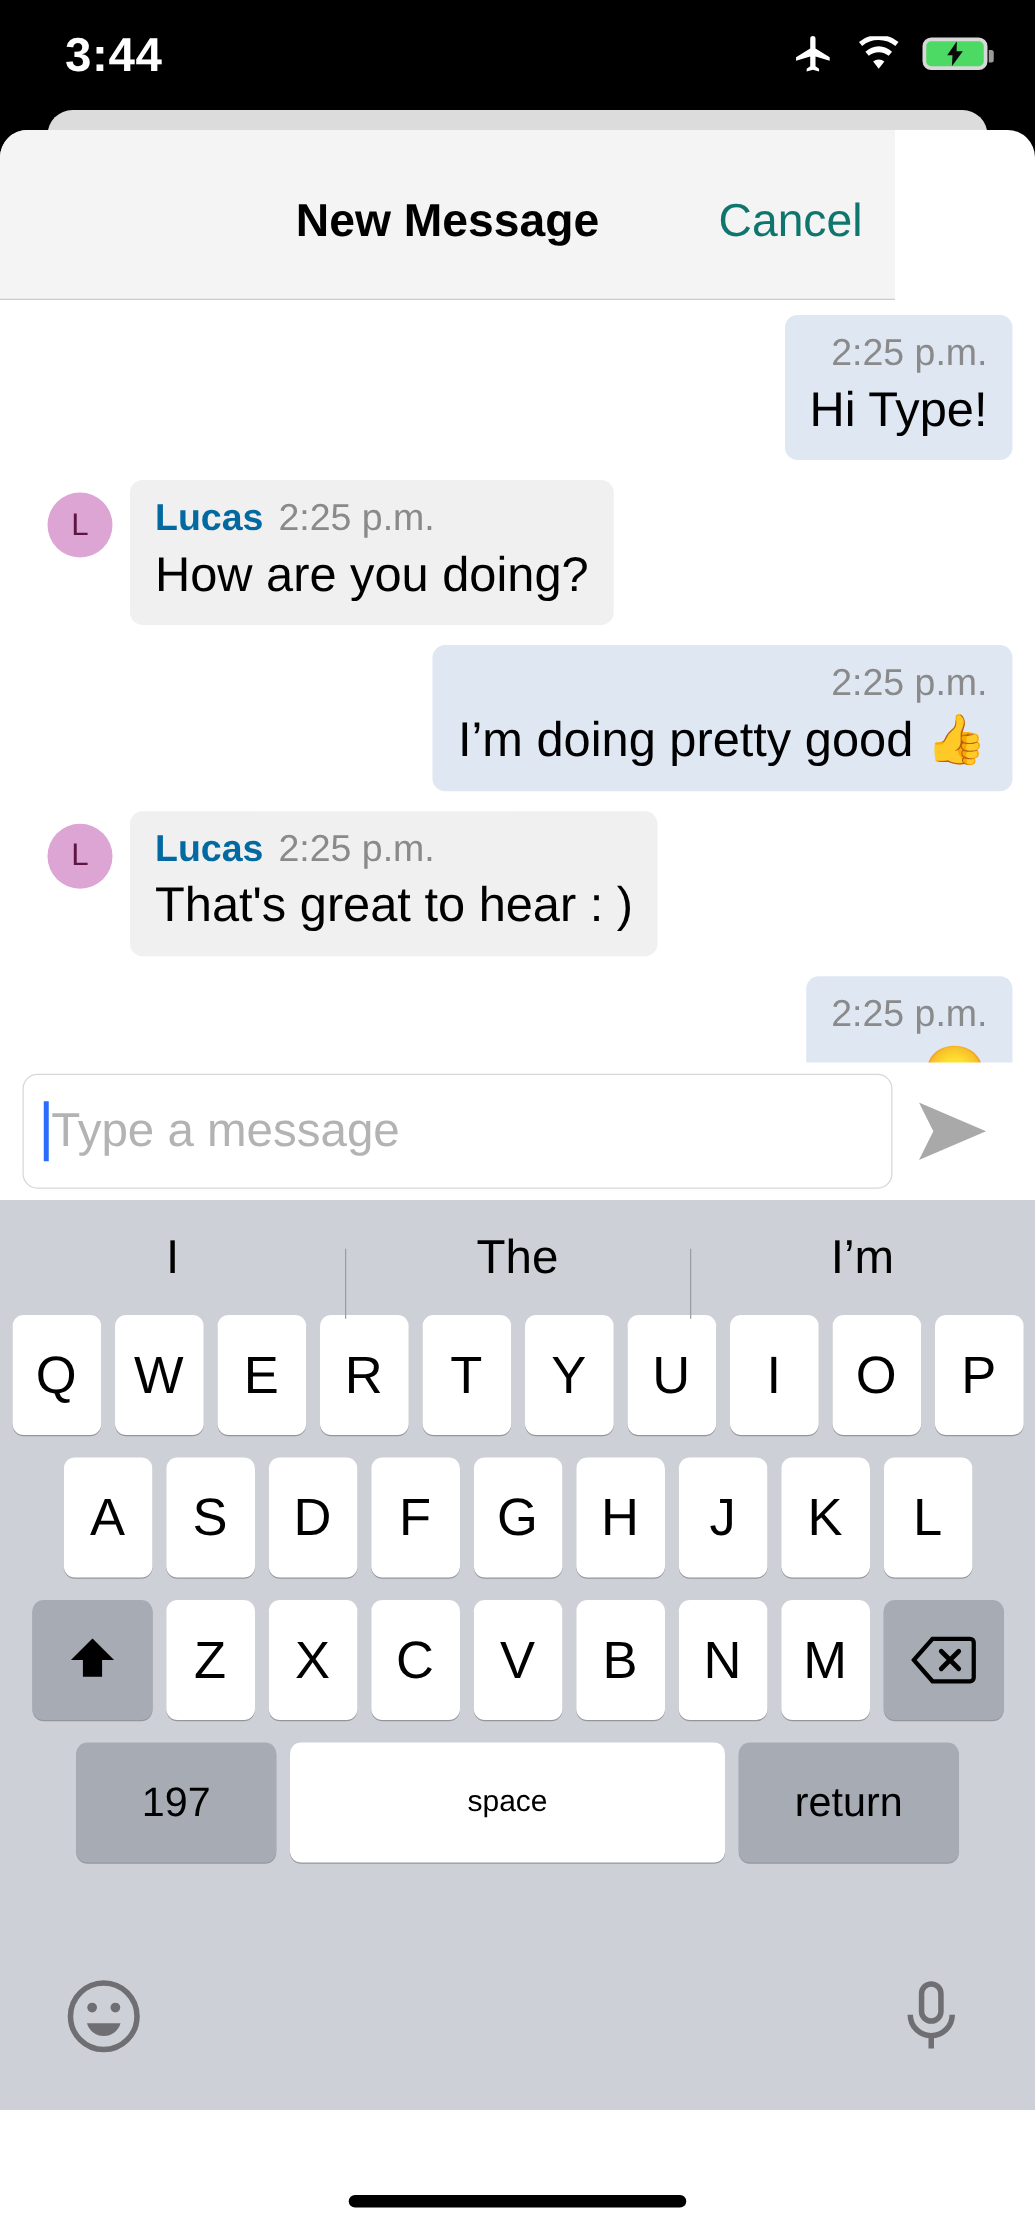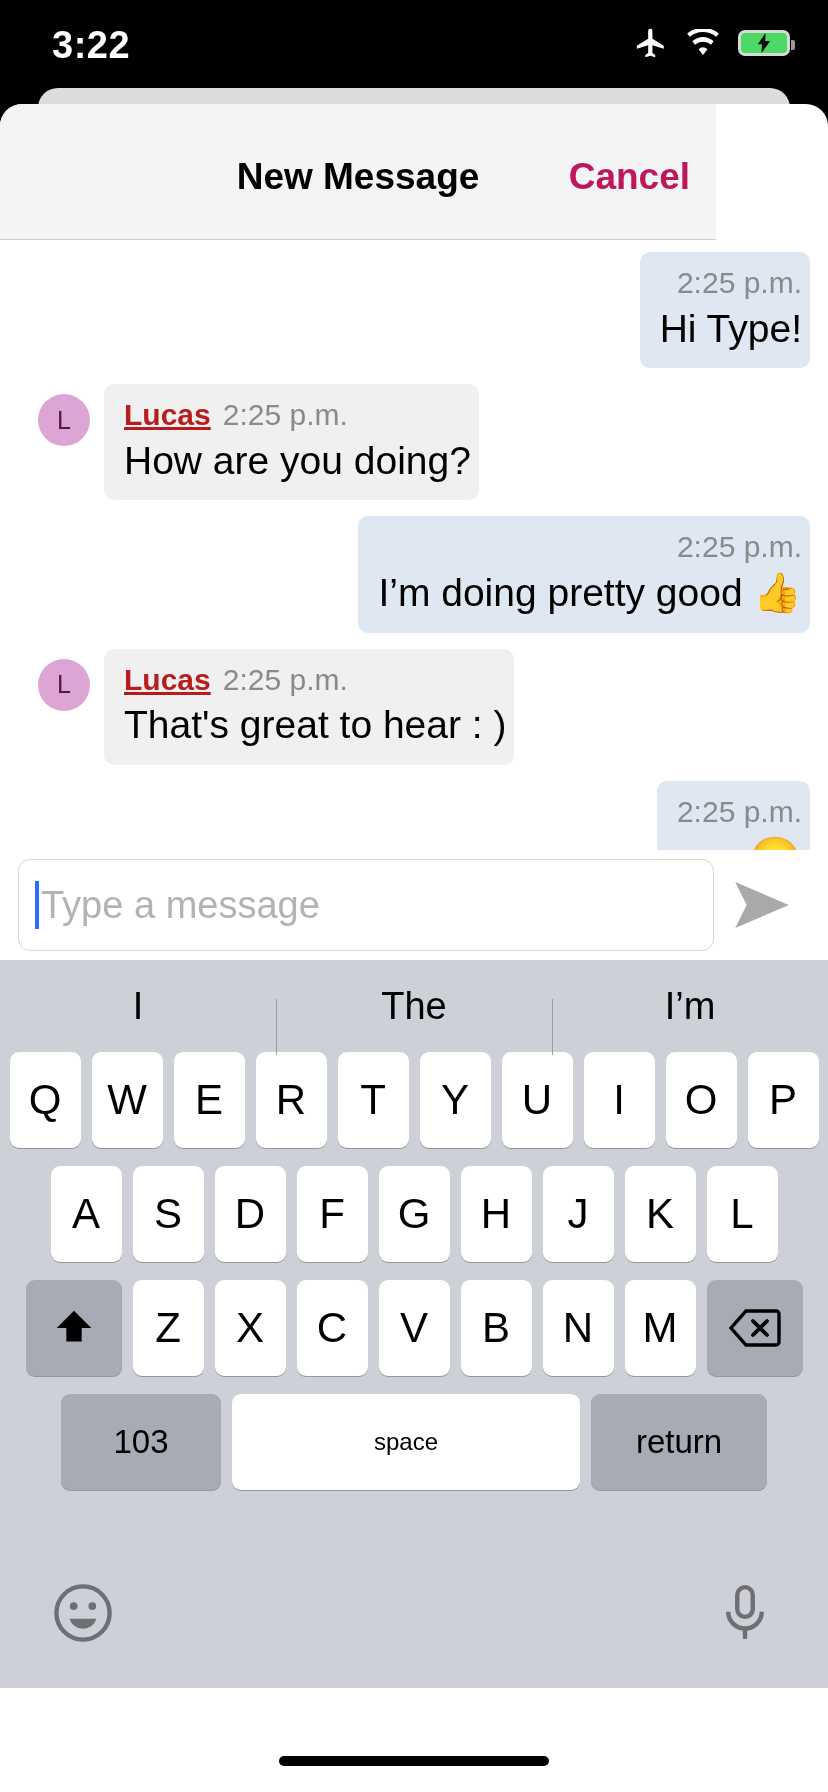--- a/index.html
+++ b/index.html
@@ -53,46 +53,46 @@
     background:#f4f4f4;
     border-bottom:1px solid #ccc;
     padding-left:44px;
   }
   .nav-title{
     position:absolute; left:0; right:0; top:52px;
     text-align:center; font-size:37px; font-weight:700; color:#000;
   }
   .nav-cancel{
     position:absolute; right:26px; top:52px;
-    font-size:37px; color:#be185d; font-weight:700;
+    font-size:37px; color:#0f766e; font-weight:400;
   }
 
   
   .convo{
     position:absolute; left:0; top:240px; width:828px; height:610px;
     background:#fff; padding:12px 0 0 0;
   }
   .msg-row{ display:flex; width:828px; margin-bottom:16px; }
   .msg-row.out{ justify-content:flex-end; padding-right:18px; }
   .msg-row.in{ justify-content:flex-start; padding-left:38px; align-items:flex-start; }
 
   .avatar{
     width:52px; height:52px; border-radius:50%;
     background:#dda5d4; color:#5b1740;
     display:flex; align-items:center; justify-content:center;
     font-size:25px; font-weight:400; margin-right:14px; margin-top:10px;
     flex:0 0 auto;
   }
   .bubble{
-    border-radius:10px; padding:12px 8px 14px 20px; max-width:560px;
+    border-radius:10px; padding:12px 20px 14px 20px; max-width:560px;
   }
   .bubble.out{ background:#dfe7f3; text-align:right; }
   .bubble.in{ background:#f0f0f0; text-align:left; }
   .meta{ font-size:30px; color:#8a8a8a; line-height:1.25; }
-  .meta .sender{ color:#b91c1c; font-weight:700; margin-right:12px;text-decoration:underline; }
+  .meta .sender{ color:#0369a1; font-weight:700; margin-right:12px; }
   .body{ font-size:39px; color:#000; line-height:1.3; margin-top:2px; white-space:nowrap; }
   .body.emoji-only{ font-size:42px; }
 
   
   .inputbar{
     position:absolute; left:0; top:850px; width:828px; height:110px;
     display:flex; align-items:center; background:#fff; padding:0 18px;
   }
   .textfield{
     flex:1; height:92px; border:1px solid #d7d7d7; border-radius:12px;
@@ -152,21 +152,21 @@
     position:absolute; left:50%; transform:translateX(-50%);
     bottom:26px; width:270px; height:10px; background:#000; border-radius:5px;
   }
 </style>
 </head>
 <body>
 
 <div id="screen">
 
   <div class="statusbar">
-    <div class="status-time">3:22</div>
+    <div class="status-time">3:44</div>
     <div class="status-icons">
       <svg class="icon-airplane" viewBox="0 0 24 24">
         <path fill="#ffffff" d="M21 16v-2l-8-5V3.5A1.5 1.5 0 0 0 11.5 2 1.5 1.5 0 0 0 10 3.5V9l-8 5v2l8-2.5V19l-2 1.5V22l3.5-1 3.5 1v-1.5L13 19v-5.5z"></path>
       </svg>
       <svg class="icon-wifi" viewBox="0 0 24 20">
         <path fill="#ffffff" d="M12 18.5l3.2-4.1a5 5 0 0 0-6.4 0z"></path>
         <path fill="#ffffff" d="M12 9.1c2.2 0 4.2.8 5.7 2.1l1.9-2.4A12 12 0 0 0 12 5.7a12 12 0 0 0-7.6 3.1l1.9 2.4A8.6 8.6 0 0 1 12 9.1z"></path>
         <path fill="#ffffff" d="M12 2.2c3.6 0 6.9 1.3 9.5 3.4l1.8-2.3A17 17 0 0 0 12-.8 17 17 0 0 0 .7 3.3l1.8 2.3A14.6 14.6 0 0 1 12 2.2z"></path>
       </svg>
       <div class="battery">
@@ -291,21 +291,21 @@
       <div class="key letter">M</div>
       <div class="key wide-dark">
         <svg class="del-glyph" viewBox="0 0 26 20">
           <path fill="none" stroke="#000000" stroke-width="1.7" d="M8.5 1.5h15a1.5 1.5 0 0 1 1.5 1.5v14a1.5 1.5 0 0 1-1.5 1.5h-15L1 10z"></path>
           <path stroke="#000000" stroke-width="1.9" stroke-linecap="round" d="M12 6.5l7 7M19 6.5l-7 7"></path>
         </svg>
       </div>
     </div>
 
     <div class="krow r4">
-      <div class="key num">103</div>
+      <div class="key num">197</div>
       <div class="key space">space</div>
       <div class="key ret">return</div>
     </div>
 
     <div class="kbbottom">
       <svg class="emoji-key" viewBox="0 0 24 24">
         <circle cx="12" cy="12" r="10.3" fill="none" stroke="#6e6e73" stroke-width="1.7"></circle>
         <circle cx="8.4" cy="9.3" r="1.5" fill="#6e6e73"></circle>
         <circle cx="15.6" cy="9.3" r="1.5" fill="#6e6e73"></circle>
         <path d="M6.8 14.2h10.4a5.4 5.4 0 0 1-10.4 0z" fill="#6e6e73"></path>

